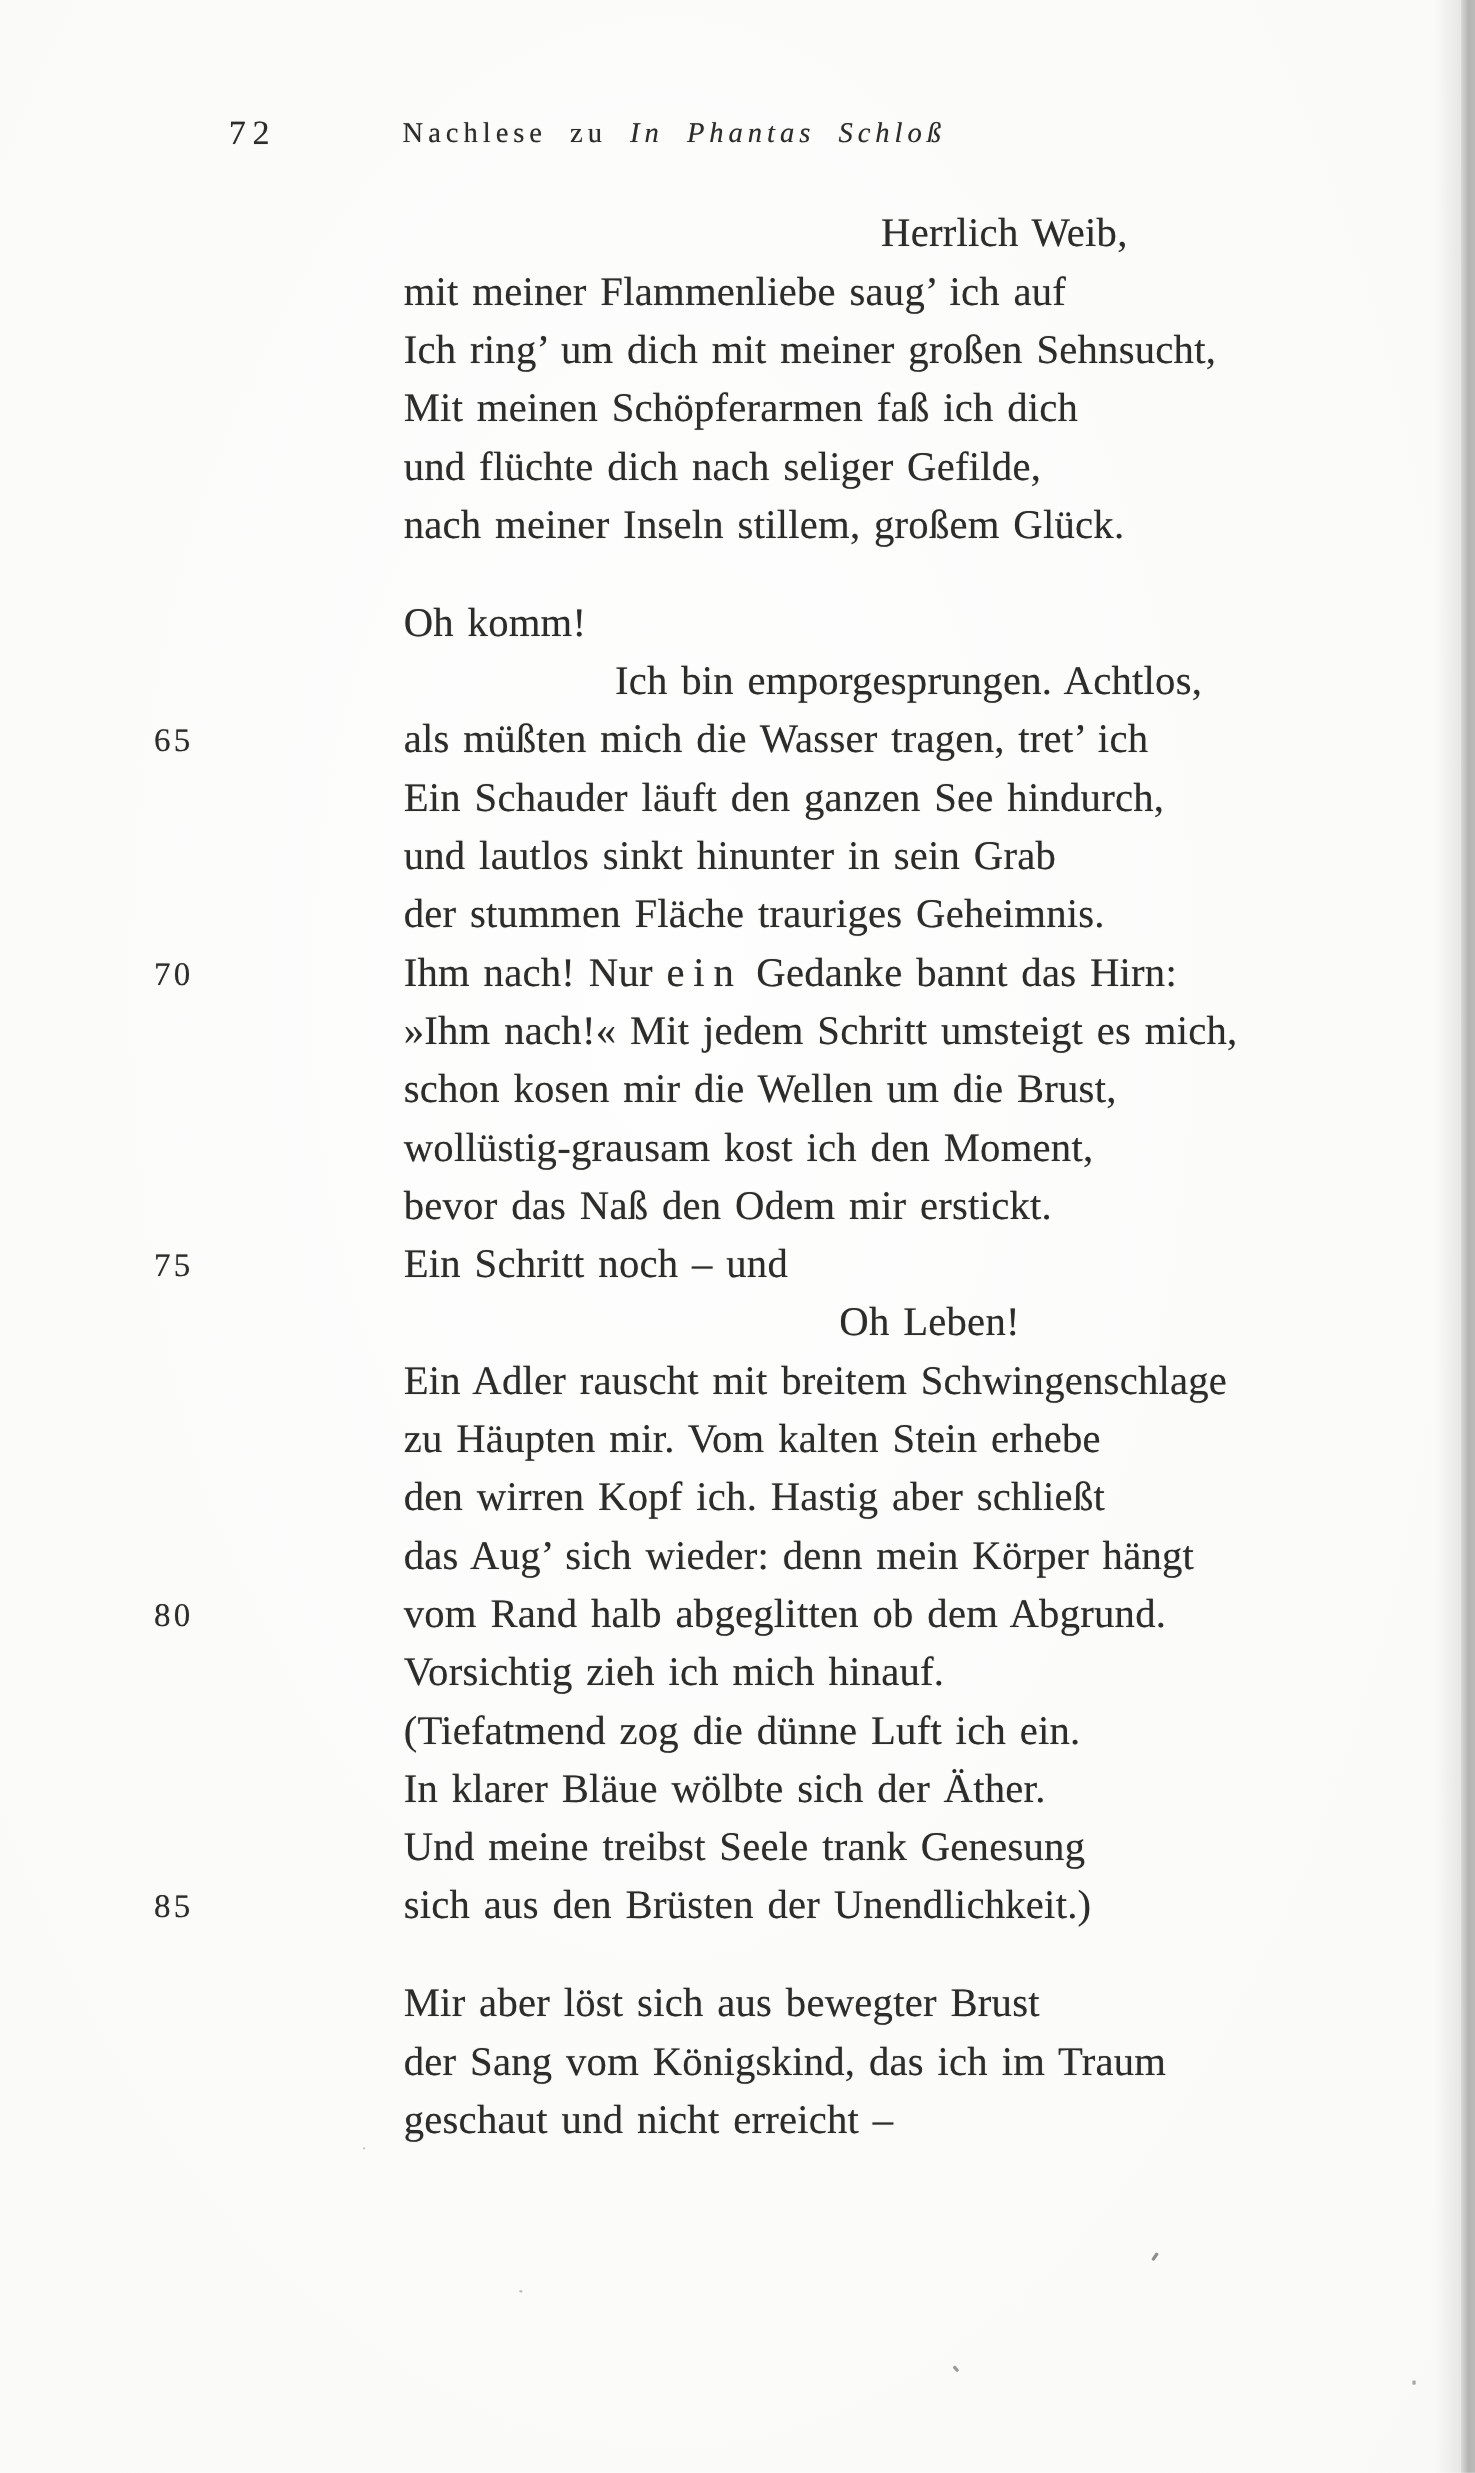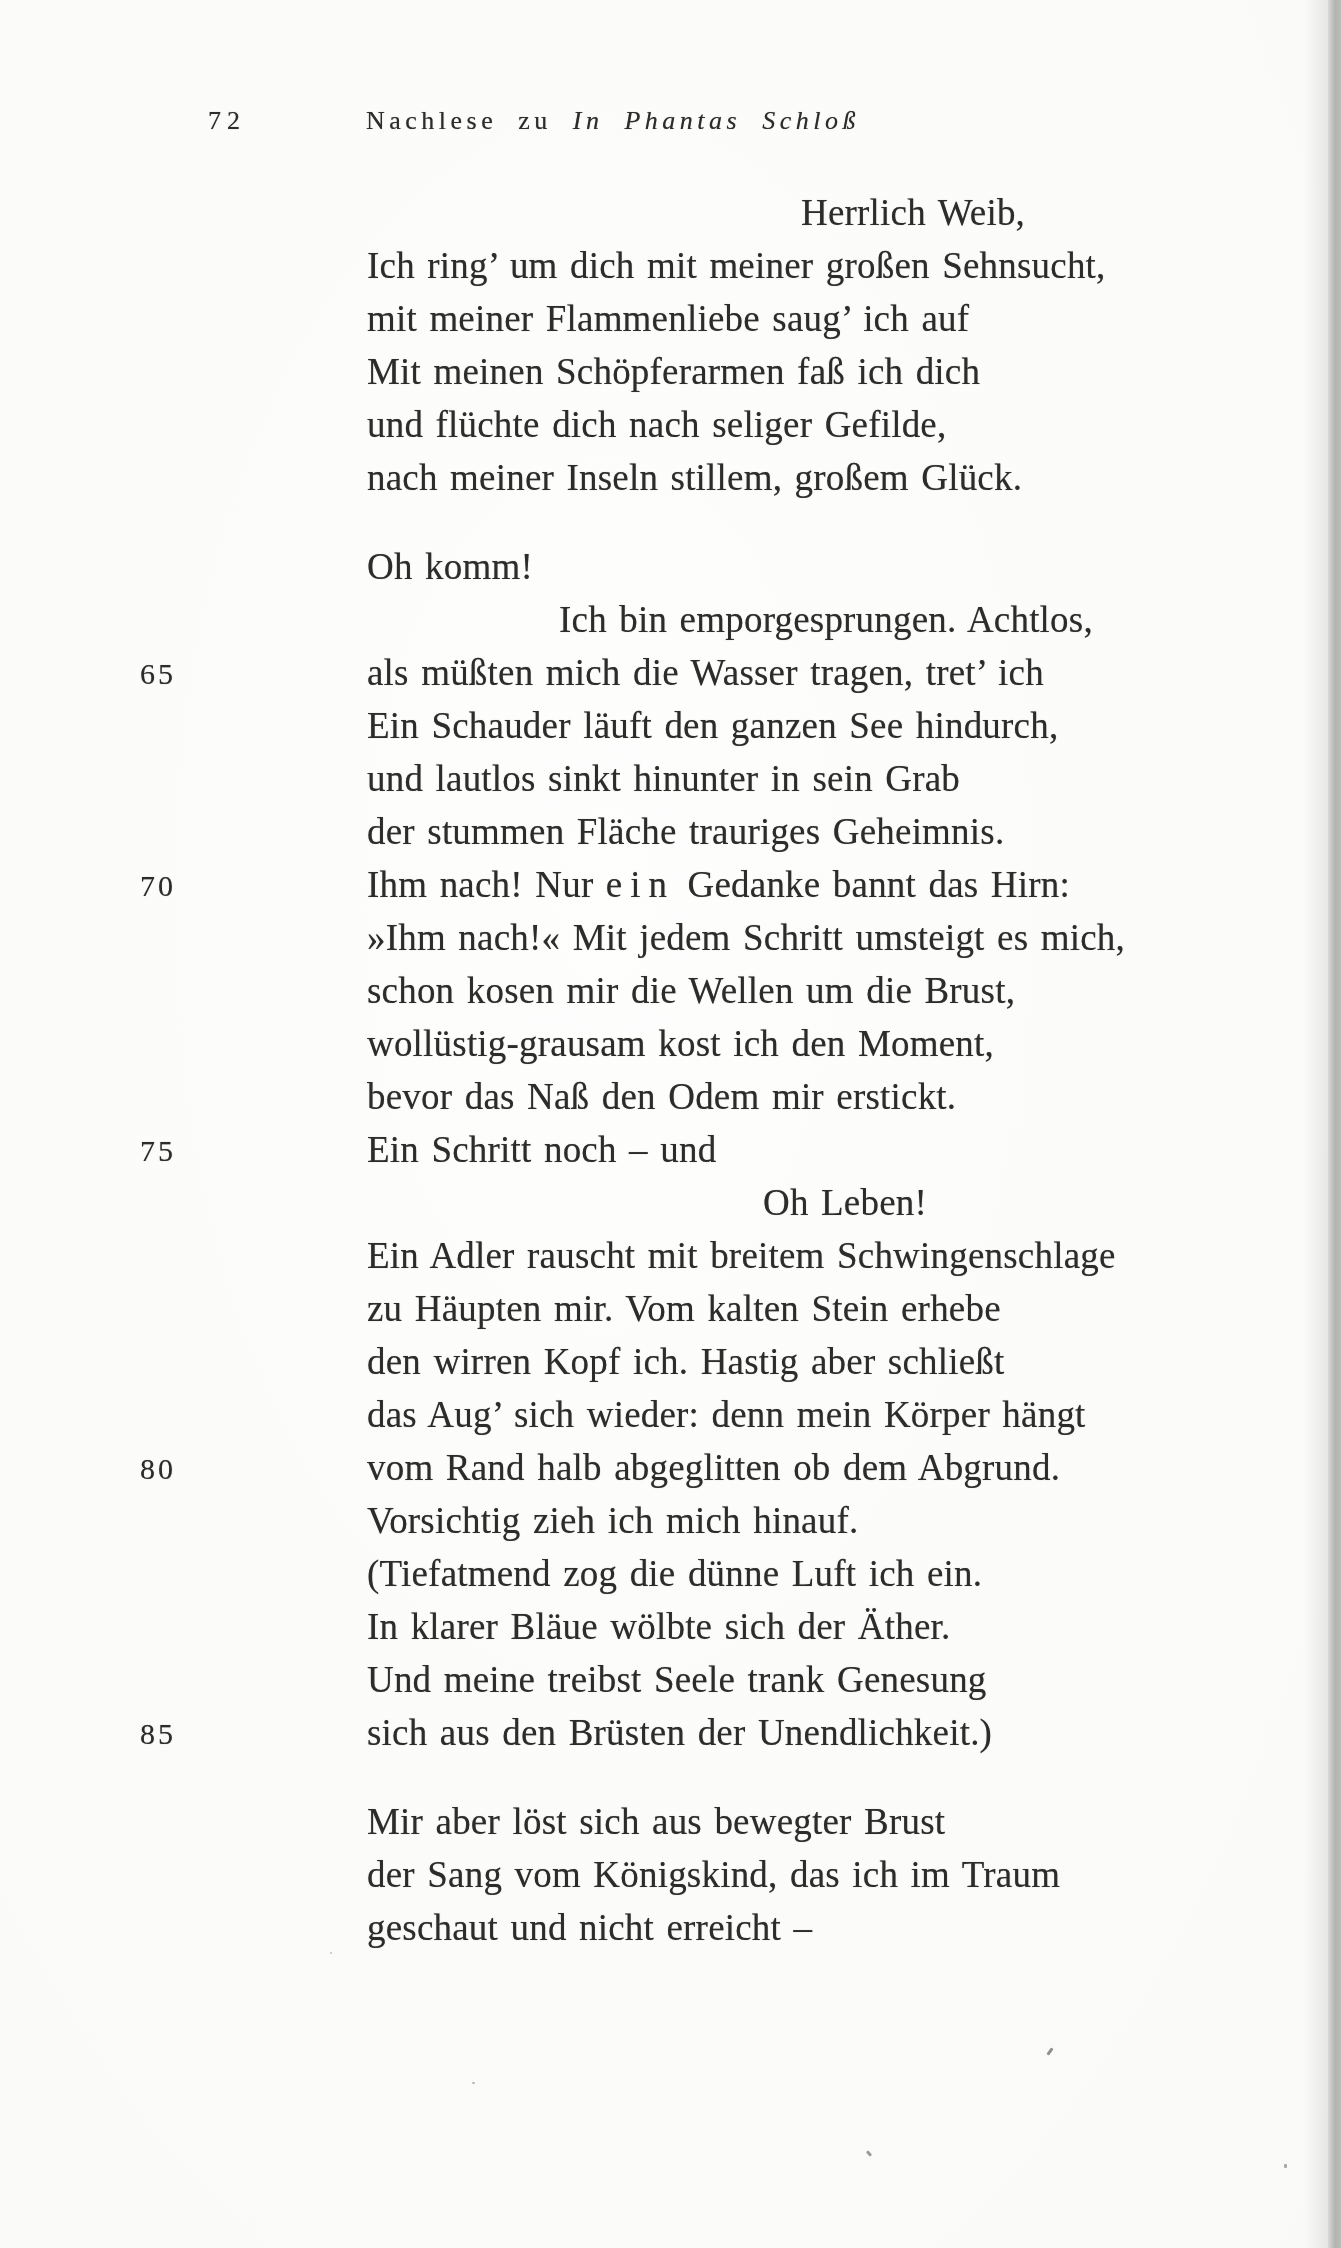--- a/index.html
+++ b/index.html
@@ -15,21 +15,21 @@
     position: absolute; inset: 0;
     background: radial-gradient(ellipse at 45% 40%, rgba(255,255,255,0.6), rgba(240,240,238,0.25));
     pointer-events: none;
   }
   .running-header {
     position: absolute; top: 103px; left: 0; width: 100%; height: 40px;
     text-shadow: 0 0 0.8px rgba(44,44,42,0.55);
   }
   .page-number {
     position: absolute; left: 208px; top: 0;
-    font-size: 26px; line-height: 36px; letter-spacing: 6px;
+    font-size: 31px; line-height: 36px; letter-spacing: 6px;
   }
   .header-title {
     position: absolute; left: 366px; top: 0;
     font-size: 26px; line-height: 36px;
     letter-spacing: 4.5px; word-spacing: 10px;
     white-space: nowrap;
   }
   .header-title .t-italic { font-style: italic; }
 
   .poem { position: absolute; top: 186px; left: 0; width: 1090px; }
@@ -76,22 +76,22 @@
 
 <div class="running-header">
   <span class="page-number">72</span>
   <span class="header-title"><span>Nachlese zu</span>&nbsp;<span class="t-italic">In Phantas Schloß</span></span>
 </div>
 
 <div class="poem">
 
   <div class="stanza">
     <div class="vline indent-weib"><span>Herrlich Weib,</span></div>
+    <div class="vline"><span>mit meiner Flammenliebe saug’ ich auf</span></div>
     <div class="vline"><span>Ich ring’ um dich mit meiner großen Sehnsucht,</span></div>
-    <div class="vline"><span>mit meiner Flammenliebe saug’ ich auf</span></div>
     <div class="vline"><span>Mit meinen Schöpferarmen faß ich dich</span></div>
     <div class="vline"><span>und flüchte dich nach seliger Gefilde,</span></div>
     <div class="vline"><span>nach meiner Inseln stillem, großem Glück.</span></div>
   </div>
 
   <div class="stanza">
     <div class="vline"><span>Oh komm!</span></div>
     <div class="vline indent-empor"><span>Ich bin emporgesprungen. Achtlos,</span></div>
     <div class="vline"><span class="num">65</span><span>als müßten mich die Wasser tragen, tret’ ich</span></div>
     <div class="vline"><span>Ein Schauder läuft den ganzen See hindurch,</span></div>

